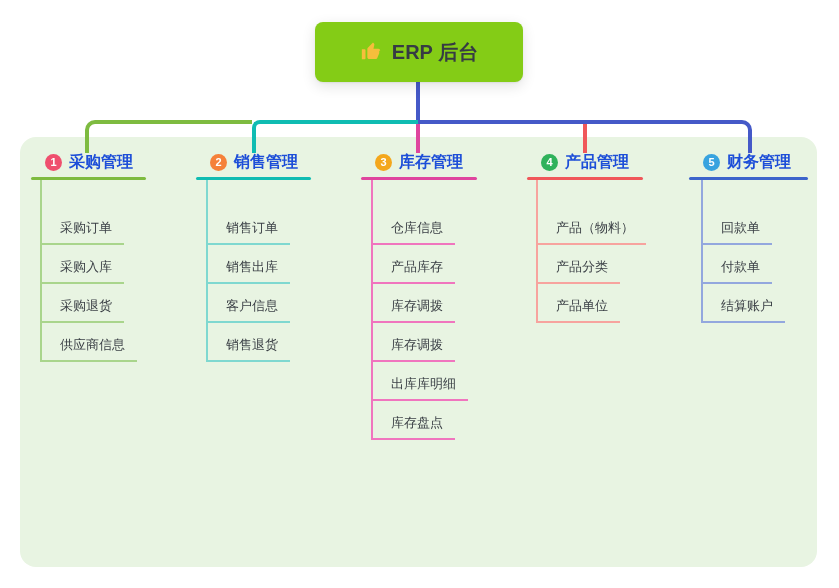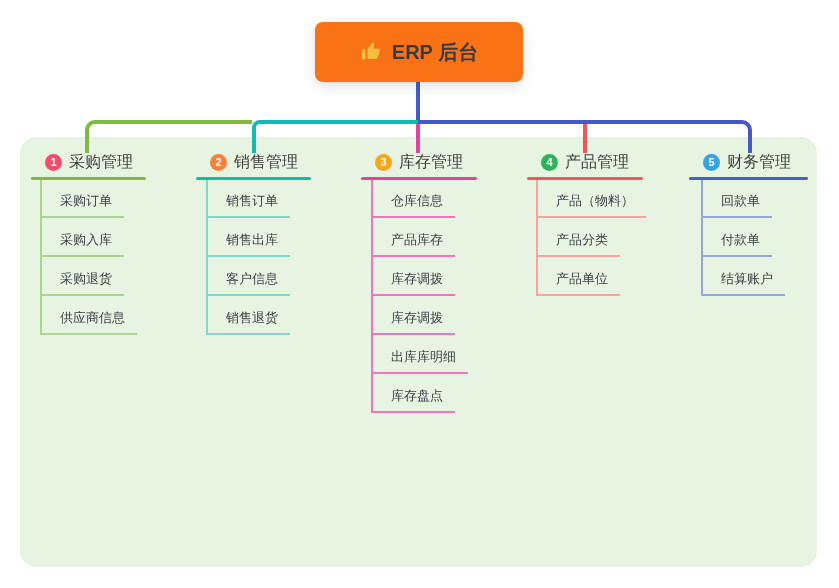--- a/index.html
+++ b/index.html
@@ -2,21 +2,21 @@
 <html><head>
 <meta charset="utf-8">
 <style>
   * { margin:0; padding:0; box-sizing:border-box; }
   html,body { width:839px; height:588px; background:#ffffff; font-family:"Liberation Sans","DejaVu Sans",sans-serif; }
   #canvas { position:relative; width:839px; height:588px; overflow:hidden; background:#ffffff; }
 
   
   .root-card{
     position:absolute; left:315px; top:22px; width:208px; height:60px;
-    background:#f97316; border-radius:8px;
+    background:#84cc16; border-radius:8px;
     box-shadow:0 1px 2px rgba(0,0,0,.06), 0 4px 14px rgba(0,0,0,.12);
     display:flex; align-items:center; justify-content:center; gap:10px;
     font-size:20px; font-weight:600; color:#363b44; z-index:3;
   }
   .root-card svg{ display:block; }
 
   
   .vline-root{ position:absolute; left:416px; top:81px; width:4px; height:41px; background:#4559c8; z-index:2; }
   .elbow-green{ position:absolute; left:85px; top:120px; width:167px; height:33px;
     border-top:4px solid #7ebb40; border-left:4px solid #7ebb40; border-top-left-radius:10px; z-index:2; }
@@ -30,25 +30,25 @@
 
   
   .panel{ position:absolute; left:20px; top:137px; width:797px; height:430px;
     background:#e8f4e2; border-radius:16px; z-index:1; }
 
   
   .branch{ position:absolute; left:0; top:0; z-index:3; }
   .btitle{ position:absolute; top:150px; height:24px; display:flex; align-items:center; gap:7px; }
   .badge{ width:17px; height:17px; border-radius:50%; color:#fff; font-size:11px; font-weight:700;
     display:flex; align-items:center; justify-content:center; line-height:1; }
-  .blabel{ font-size:16px; font-weight:400; color:#404040; white-space:nowrap; }
+  .blabel{ font-size:16px; font-weight:700; color:#1d4ed8; white-space:nowrap; }
   .underline{ position:absolute; top:177px; height:3px; border-radius:2px; }
   .children{ position:absolute; top:180px; border-left:2px solid; }
   .child{ height:39px; display:flex; align-items:flex-end; }
-  .child:first-child{ height:38px; }
+  .child:first-child{ height:65px; }
   .child span{ padding:0 12px 6px 18px; border-bottom:2px solid; font-size:13px;
     color:#3a3f45; white-space:nowrap; }
 
   
   .b1 .badge{ background:#ef4f6e; } .b1 .underline{ background:#7ebb40; }
   .b1 .children{ border-left-color:#a9d58c; } .b1 .child span{ border-bottom-color:#a9d58c; }
   .b2 .badge{ background:#f5813a; } .b2 .underline{ background:#10bcb2; }
   .b2 .children{ border-left-color:#7fd8d0; } .b2 .child span{ border-bottom-color:#7fd8d0; }
   .b3 .badge{ background:#f4a71c; } .b3 .underline{ background:#df459e; }
   .b3 .children{ border-left-color:#f075be; } .b3 .child span{ border-bottom-color:#f075be; }

